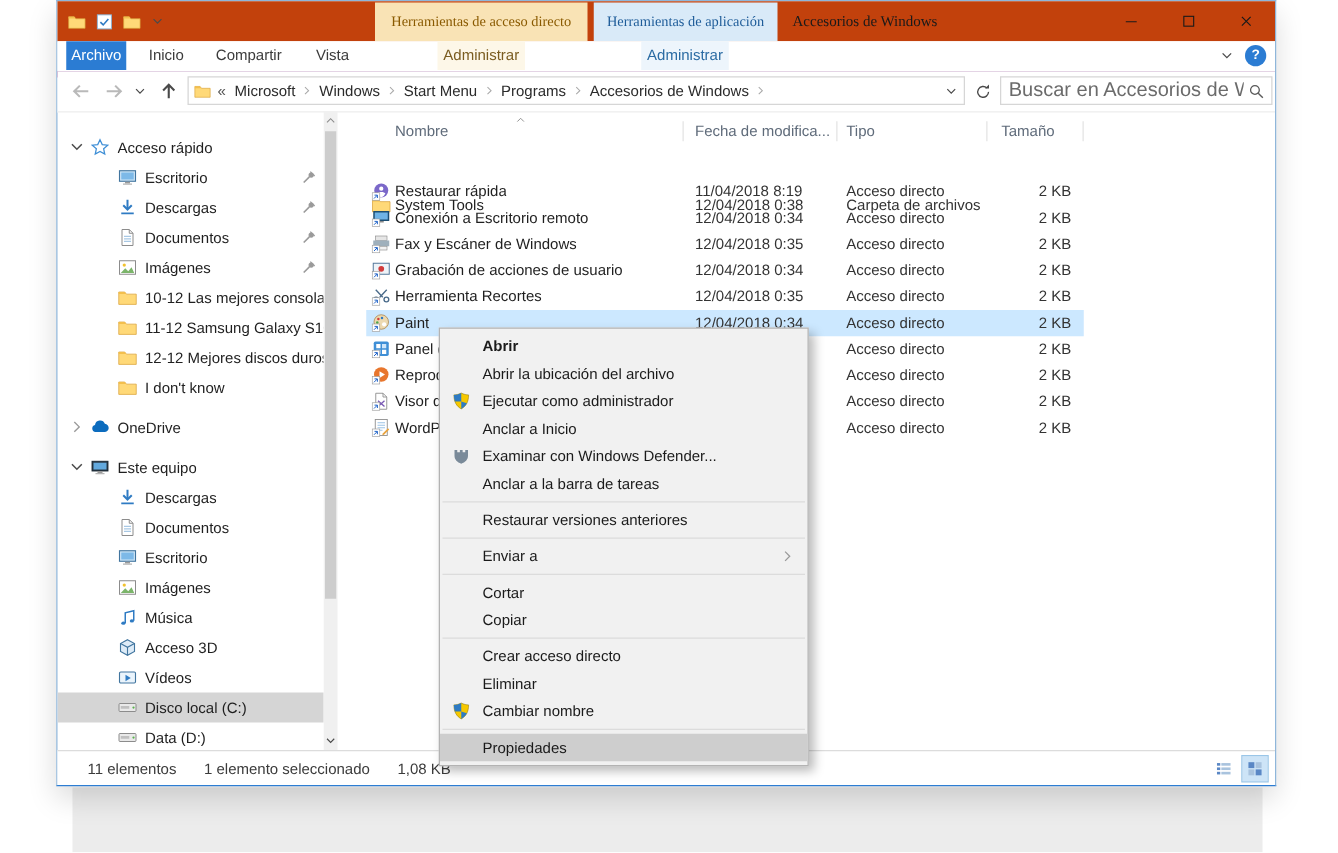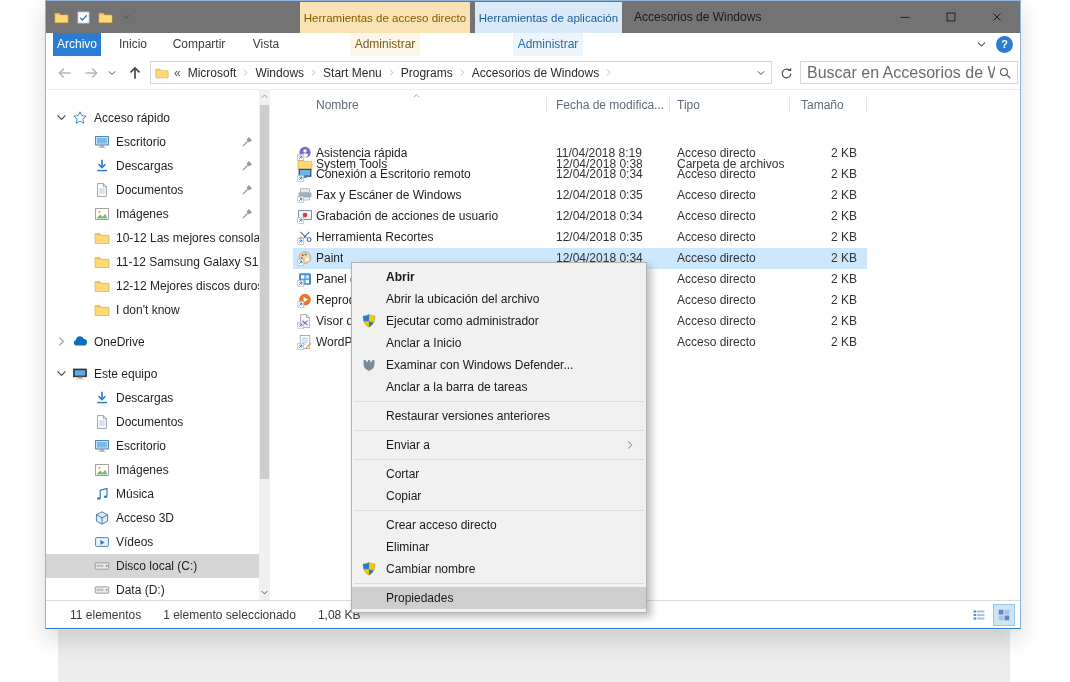--- a/index.html
+++ b/index.html
@@ -7,21 +7,21 @@
   .page{position:relative;width:1070px;height:682px;background:#ffffff;overflow:hidden;}
   .bottom-strip{position:absolute;left:58px;top:630px;width:952px;height:52px;background:#ececec;}
   .window{position:absolute;left:45px;top:0;width:976px;height:629px;background:#fff;
           border:1px solid #8fb6da;border-bottom-color:#2d7dd2;box-sizing:border-box;
           box-shadow:0 10px 22px rgba(0,0,0,.15);font-size:12px;color:#222;}
   .icon{display:inline-block;width:16px;height:16px;line-height:0;}
   .icon svg{width:100%;height:100%;display:block;}
   .icon.small{width:12px;height:12px;}
 
   
-  .titlebar{position:absolute;left:0;top:0;right:0;height:32px;background:#737373;}
+  .titlebar{position:absolute;left:0;top:0;right:0;height:32px;background:#c2410c;font-family:Liberation Serif, serif;}
   .qat{position:absolute;left:8px;top:0;height:32px;display:flex;align-items:center;gap:7px;}
   .qicon{width:15px;height:15px;}
   .chip{position:absolute;top:1px;height:31px;display:flex;align-items:center;justify-content:center;
         font-size:11.5px;white-space:nowrap;overflow:hidden;}
   .chip.orange{left:254px;width:170px;background:#f9e3b5;color:#8a5a00;}
   .chip.blue{left:429px;width:147px;background:#d9eaf8;color:#1e5c99;}
   .win-title{position:absolute;left:588px;top:0;line-height:32px;font-size:12px;color:#1a1a1a;white-space:nowrap;}
   .ctrl{position:absolute;top:0;width:46px;height:31px;display:flex;align-items:center;justify-content:center;}
   .ctrl .icon{width:14px;height:14px;}
   .ctrl.min{right:92px}.ctrl.max{right:46px}.ctrl.close{right:0}
@@ -562,21 +562,21 @@
         <div class="filerow" style="top: 142px;">
           <span class="icon f-icon">
             <svg viewBox="0 0 16 16" xmlns="http://www.w3.org/2000/svg">
               <circle cx="8" cy="7.4" r="5.6" fill="#7b68c9"></circle>
               <circle cx="8" cy="5.9" r="1.7" fill="#fff"></circle>
               <path d="M4.7 9.8c.7-1.7 5.9-1.7 6.6 0A5.6 5.6 0 018 13a5.6 5.6 0 01-3.3-3.2z" fill="#fff"></path>
               <rect x="0.8" y="9.2" width="6" height="6" fill="#fff" stroke="#9a9a9a" stroke-width="0.5"></rect>
               <path d="M2.2 13.8l2.6-2.6M4.9 13.4v-2.3H2.6" fill="none" stroke="#1e62c8" stroke-width="0.8"></path>
             </svg>
           </span>
-          <span class="f-name">Asistencia rápida</span>
+          <span class="f-name">Restaurar rápida</span>
           <span class="f-date">11/04/2018 8:19</span>
           <span class="f-type">Acceso directo</span>
           <span class="f-size">2 KB</span>
         </div>
         <div class="filerow" style="top: 163px;">
           <span class="icon f-icon">
             <svg viewBox="0 0 16 16" xmlns="http://www.w3.org/2000/svg">
               <rect x="1.6" y="2.8" width="12.8" height="8" fill="#1d4e72"></rect>
               <rect x="2.8" y="4" width="10.4" height="5.6" fill="#6fb3e6"></rect>
               <rect x="6" y="10.8" width="4" height="1.2" fill="#8a8a8a"></rect>

